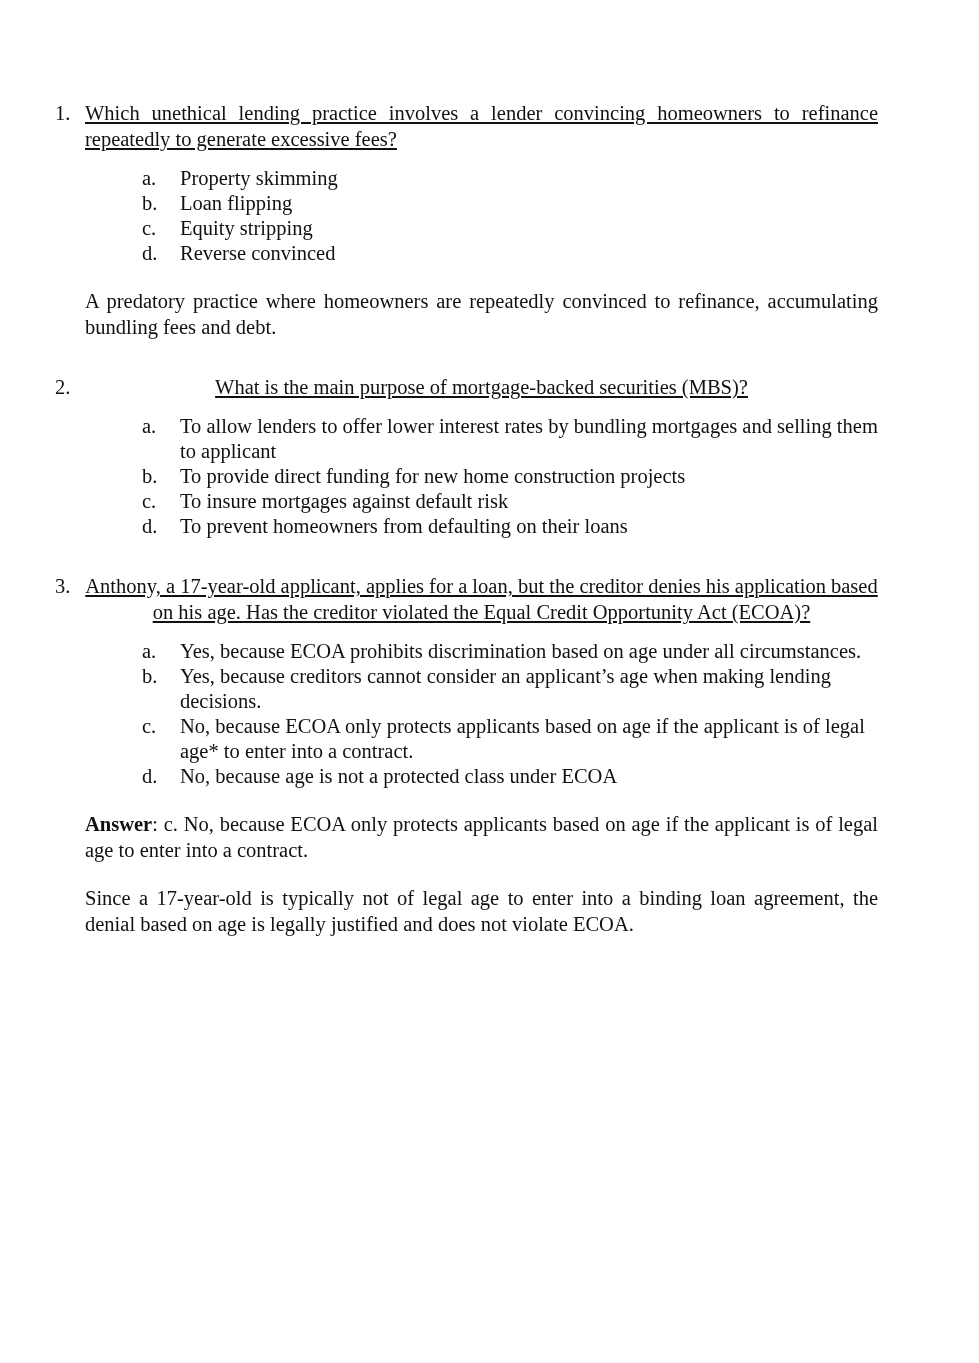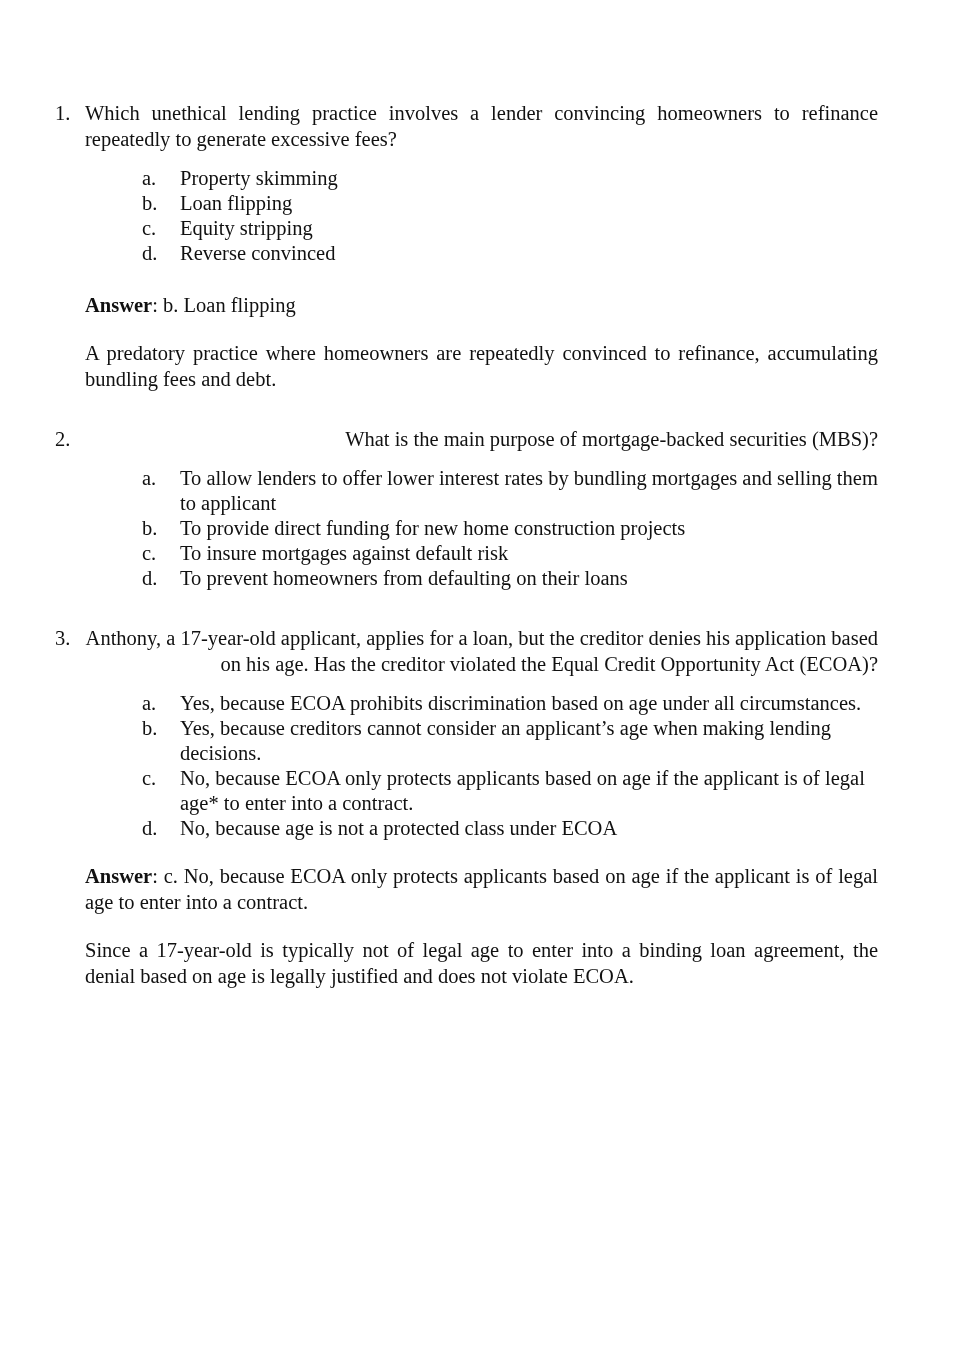--- a/index.html
+++ b/index.html
@@ -40,23 +40,24 @@
     text-align: left;
     font-size: 20.5px;
     line-height: 26px;
   }
   .q-stem {
     font-size: 20.5px;
     line-height: 26px;
     text-align: justify;
     text-justify: inter-word;
     margin: 0;
+    text-decoration: underline;
   }
   .q-stem.nojust {
-    text-align: right;
+    text-align: center;
   }
   .options {
     list-style: none;
     margin: 14px 0 0 0;
     padding: 0 0 0 57px;
   }
   .option {
     position: relative;
     padding-left: 38px;
     font-size: 20.5px;
@@ -122,23 +123,20 @@
         <li class="option">
           <span class="option-letter">c.</span>
           <span class="option-text">Equity stripping</span>
         </li>
         <li class="option">
           <span class="option-letter">d.</span>
           <span class="option-text">Reverse convinced</span>
         </li>
       </ul>
 
-      <p class="answer-para flat sp-lg">
-        <span class="answer-label">Answer</span><span>: b. Loan flipping</span>
-      </p>
 
       <p class="explain-para">A predatory practice where homeowners are repeatedly convinced to refinance, accumulating bundling fees and debt.</p>
     </li>
 
     <li class="question-block" style="margin-top:34px;">
       <span class="q-number">2.</span>
       <p class="q-stem nojust">What is the main purpose of mortgage-backed securities (MBS)?</p>
 
       <ul class="options">
         <li class="option">

